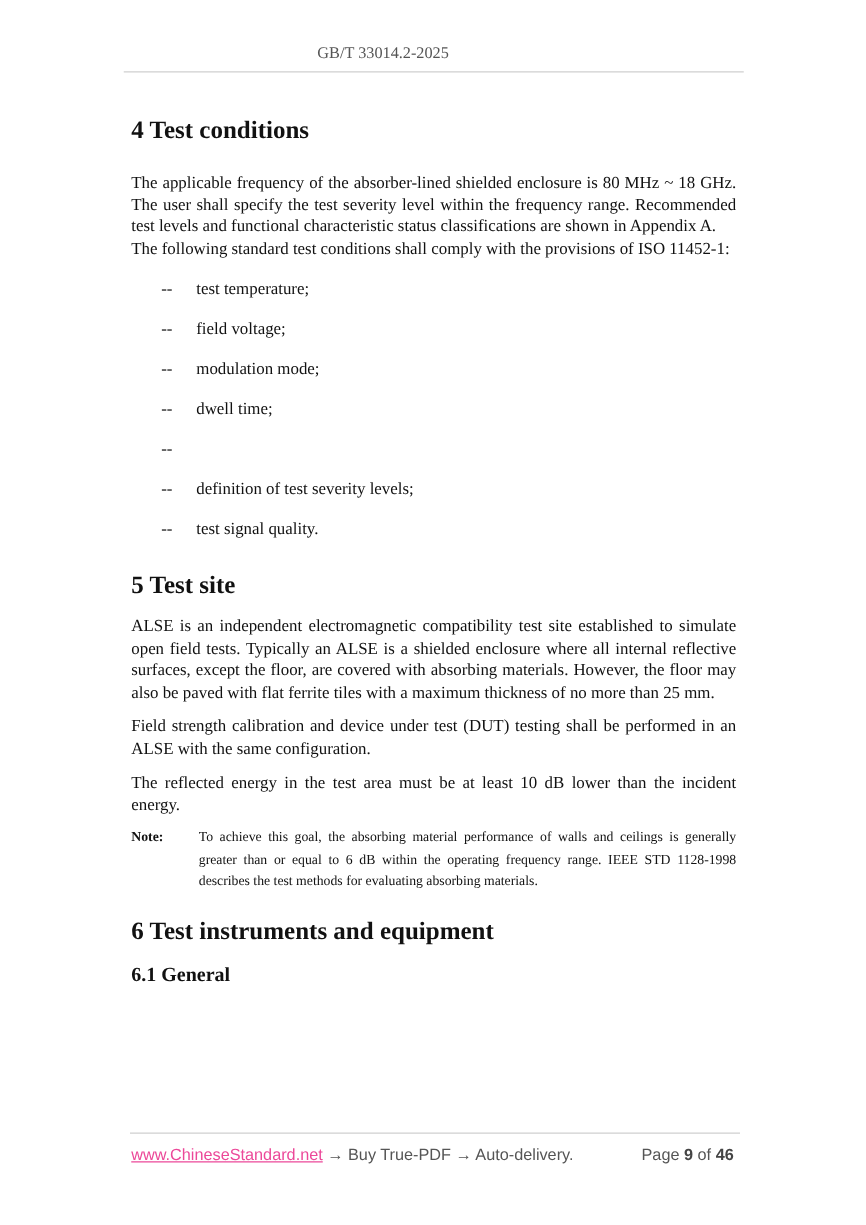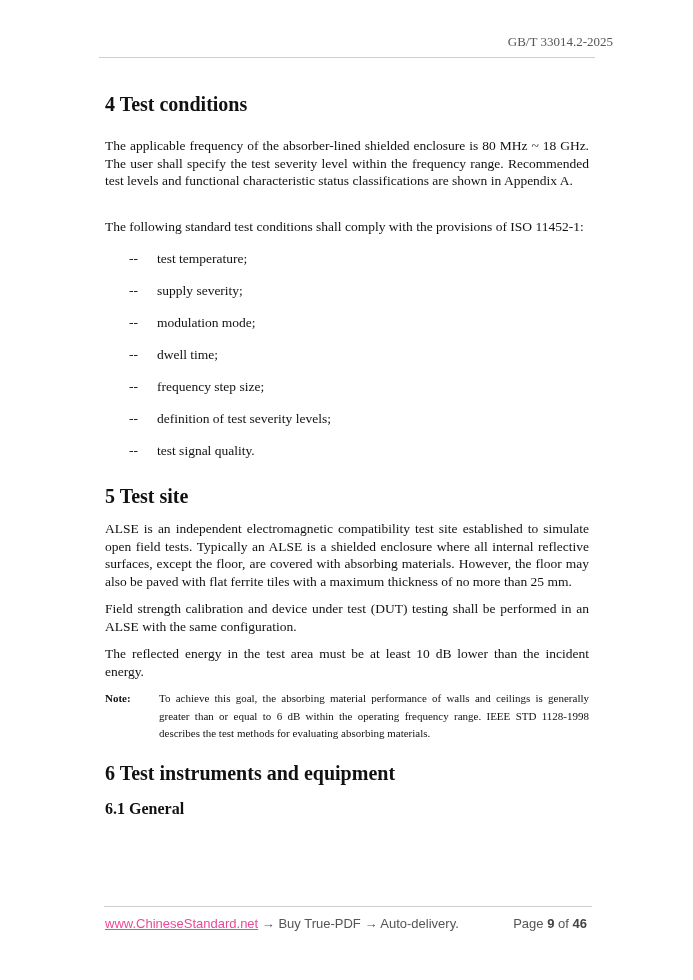--- a/index.html
+++ b/index.html
@@ -1,17 +1,17 @@
 <!DOCTYPE html>
 <html><head>
 <meta charset="utf-8">
 <style>
   html, body { margin:0; padding:0; background:#ffffff; }
   body { width:693px; height:980px; position:relative; overflow:hidden; font-family:"Liberation Serif", serif; color:#111; }
-  .header { position:absolute; top:34px; left:0; width:613px; text-align:right; font-size:13px; color:#555; }
+  .header { position:absolute; top:34px; left:0; width:613px; text-align:center; font-size:13px; color:#555; }
   .header-rule { position:absolute; top:57px; left:99px; width:496px; height:1px; background:#cfcfcf; }
   .content { position:absolute; top:90px; left:105px; width:484px; }
   h2 { font-size:20px; font-weight:bold; margin:0; line-height:28px; }
   h3 { font-size:16px; font-weight:bold; margin:0; line-height:20px; }
   p { font-size:13.5px; line-height:17.5px; margin:0; text-align:justify; }
   .list { margin:0; padding:0; list-style:none; }
   .list li { font-size:13.5px; line-height:17px; display:flex; height:32px; }
   .list .dash { width:52px; padding-left:24px; box-sizing:border-box; }
   .note { display:flex; font-size:11px; line-height:17.5px;justify-content:flex-end; }
   .note-label { width:54px; font-weight:bold; flex:none; }
@@ -23,41 +23,40 @@
 </style>
 </head>
 <body>
 
 <div class="header">GB/T 33014.2-2025</div>
 <div class="header-rule"></div>
 
 <div class="content">
   <h2>4 Test conditions</h2>
   <p style="margin-top:19px">The applicable frequency of the absorber-lined shielded enclosure is 80 MHz ~ 18 GHz. The user shall specify the test severity level within the frequency range. Recommended test levels and functional characteristic status classifications are shown in Appendix A.</p>
-  <p style="margin-top:28px">The following standard test conditions shall comply with the provisions of ISO 11452-1:</p>
+  <p style="margin-top:0">The following standard test conditions shall comply with the provisions of ISO 11452-1:</p>
   <ul class="list" style="margin-top:15px">
     <li>
         <span class="dash">--</span>
         <span>test temperature;</span>
       </li>
     <li>
         <span class="dash">--</span>
-        <span>supply severity;</span>
+        <span>field voltage;</span>
       </li>
     <li>
         <span class="dash">--</span>
         <span>modulation mode;</span>
       </li>
     <li>
         <span class="dash">--</span>
         <span>dwell time;</span>
       </li>
     <li>
         <span class="dash">--</span>
-        <span>frequency step size;</span>
       </li>
     <li>
         <span class="dash">--</span>
         <span>definition of test severity levels;</span>
       </li>
     <li>
         <span class="dash">--</span>
         <span>test signal quality.</span>
       </li>
   </ul>

